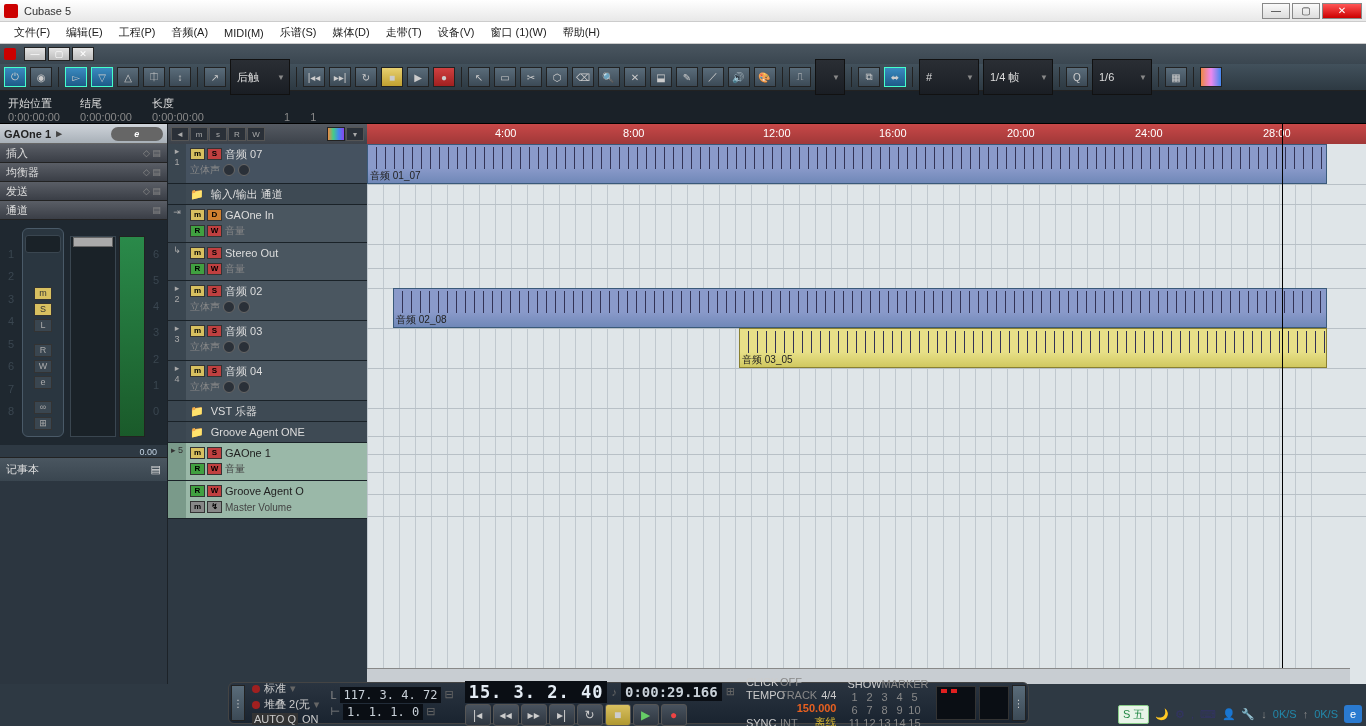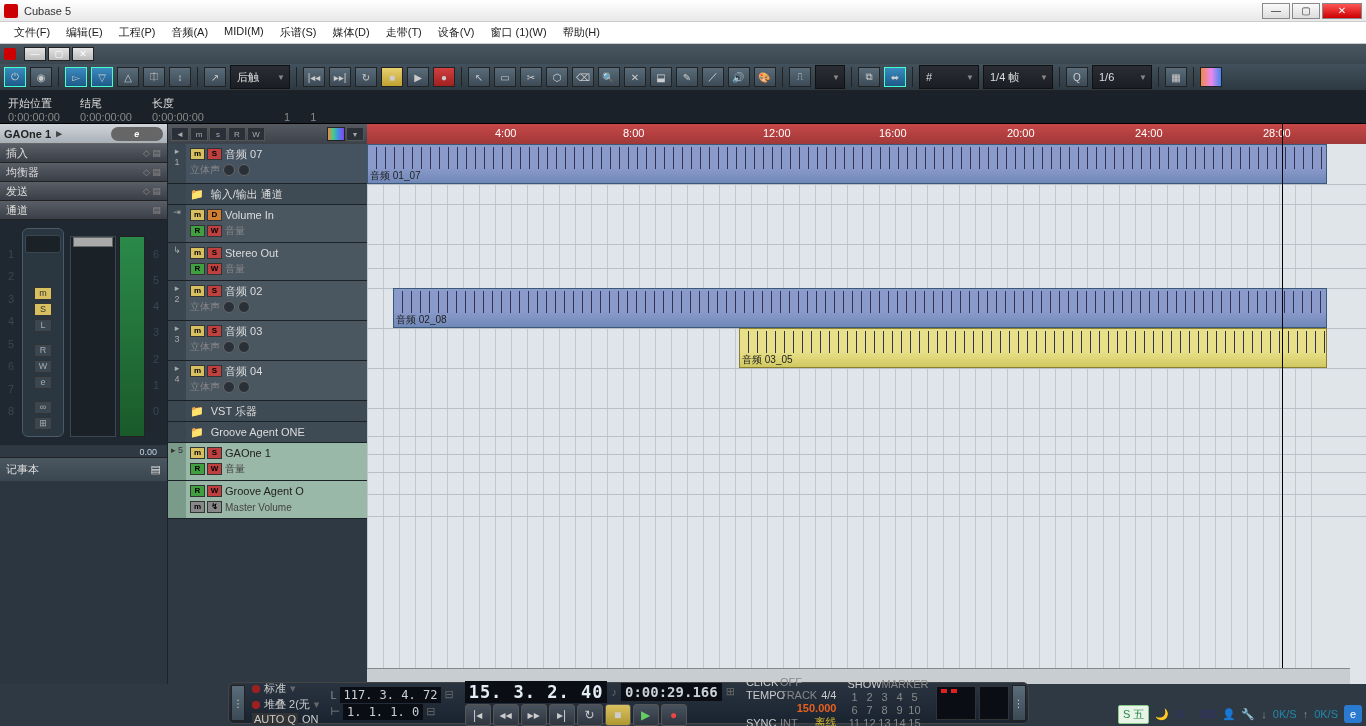--- a/index.html
+++ b/index.html
@@ -3,34 +3,34 @@
 <meta charset="utf-8">
 <style>
 *{margin:0;padding:0;box-sizing:border-box;font-family:"Microsoft YaHei",Arial,sans-serif;font-size:11px}
 body{width:1366px;height:726px;background:#fff;overflow:hidden}
 .outer-titlebar{height:22px;background:linear-gradient(#fff,#e8e8e8);border-bottom:1px solid #ccc;display:flex;align-items:center;padding:0 4px}
 .outer-titlebar .icon{width:14px;height:14px;background:#c00;border-radius:2px;margin-right:6px}
 .outer-titlebar .title{flex:1;color:#333}
 .outer-titlebar .winbtns{display:flex;gap:2px}
 .outer-titlebar .wbtn{width:28px;height:16px;border:1px solid #888;background:linear-gradient(#fafafa,#ddd);display:flex;align-items:center;justify-content:center;font-size:10px;color:#333}
 .outer-titlebar .wbtn.close{background:linear-gradient(#f55,#c00);color:#fff;width:40px}
-.menubar{height:22px;background:#fff;display:flex;padding:0 6px;border-bottom:1px solid #ccc}
+.menubar{height:22px;background:#fff;display:flex;align-items:center;padding:0 6px;border-bottom:1px solid #ccc}
 .menubar span{padding:3px 8px;color:#222}
 .app-area{height:682px;background:#2e3943;position:relative}
 .inner-titlebar{height:20px;background:linear-gradient(#4a5660,#3a4650);display:flex;align-items:center;padding:0 4px;color:#fff}
 .inner-titlebar .icon{width:12px;height:12px;background:#c00;border-radius:2px;margin-right:6px}
 .inner-titlebar .title{flex:1;font-size:12px}
 .inner-titlebar .wbtn{width:22px;height:14px;border:1px solid #222;background:linear-gradient(#e4e4e4,#bcbcbc);margin-left:2px;display:flex;align-items:center;justify-content:center;font-size:9px}
 .toolbar{height:27px;background:linear-gradient(#42515c,#2d3942);border-bottom:1px solid #222;display:flex;align-items:center;padding:0 4px;gap:4px}
 .tbtn{width:22px;height:20px;background:linear-gradient(#5a6c7a,#3c4a56);border:1px solid #222;display:flex;align-items:center;justify-content:center;color:#ccc;font-size:10px}
 .tbtn.active{background:linear-gradient(#3a8ac0,#1e5a88);border-color:#4fc}
 .tbtn.yellow{background:linear-gradient(#e8d070,#c0a030)}
 .tbtn.red{background:linear-gradient(#d04040,#a02020)}
 .tsep{width:1px;height:20px;background:#222;margin:0 2px}
-.tdrop{height:24px;background:linear-gradient(#2a2e34,#1a1e24);border:1px solid #111;color:#ddd;padding:0 8px 0 6px;display:flex;align-items:center;position:relative;min-width:60px}
+.tdrop{height:36px;background:linear-gradient(#2a2e34,#1a1e24);border:1px solid #111;color:#ddd;padding:0 8px 0 6px;display:flex;align-items:center;position:relative;min-width:60px}
 .tdrop::after{content:"▼";position:absolute;right:4px;font-size:8px;color:#888}
 .locators{height:33px;background:#1a2128;display:flex;color:#fff;padding:0 8px;align-items:flex-end;gap:20px;border-bottom:1px solid #000}
 .loc{display:flex;flex-direction:column;font-size:10px}
 .loc .lbl{color:#ddd}
 .loc .val{color:#888}
 .main{display:flex;height:560px}
 .inspector{width:167px;background:#2e3943;display:flex;flex-direction:column}
 .insp-head{height:20px;background:linear-gradient(#cfd4da,#a8b0b8);display:flex;align-items:center;padding:0 4px;border-bottom:1px solid #666}
 .insp-head span{flex:1;font-weight:bold;color:#222}
 .insp-head .e{width:14px;height:14px;background:#666;color:#fff;border-radius:7px;display:flex;align-items:center;justify-content:center;font-size:9px;font-style:italic;margin-left:2px}
@@ -338,21 +338,21 @@
           <div class="track" style="min-height: 38px;">
             <div class="ctrl">
               <span class="exp">⇥</span>
             </div>
             <div class="body">
               <div class="row">
                 <span class="mbtns">
                   <span class="mb">m</span>
                   <span class="mb d">D</span>
                 </span>
-                <span class="tname">Volume In</span>
+                <span class="tname">GAOne In</span>
               </div>
               <div class="row">
                 <span class="mbtns">
                   <span class="mb r">R</span>
                   <span class="mb w">W</span>
                 </span>
                 <span class="sub">音量</span>
               </div>
             </div>
           </div>

